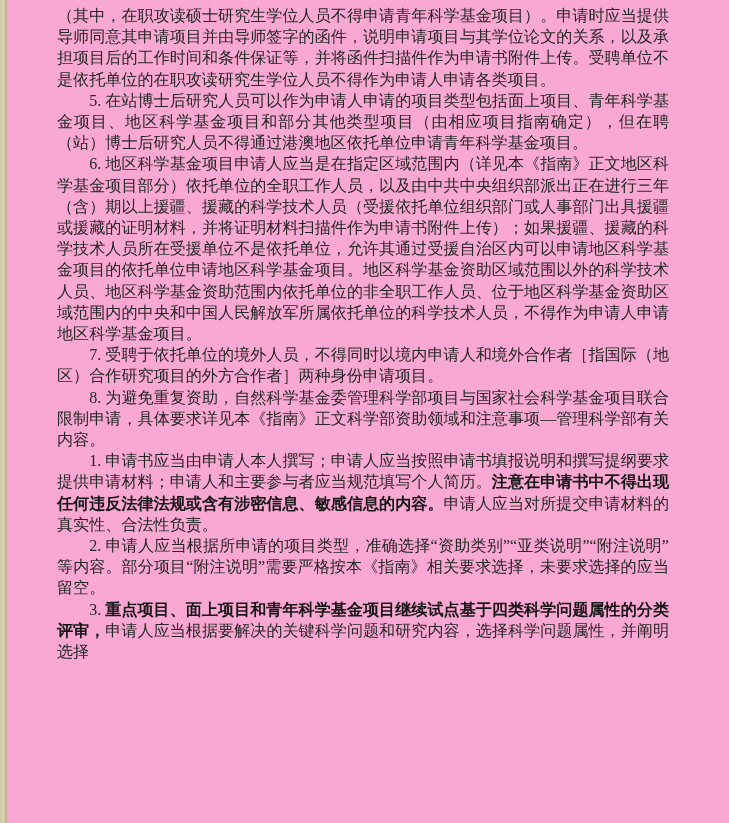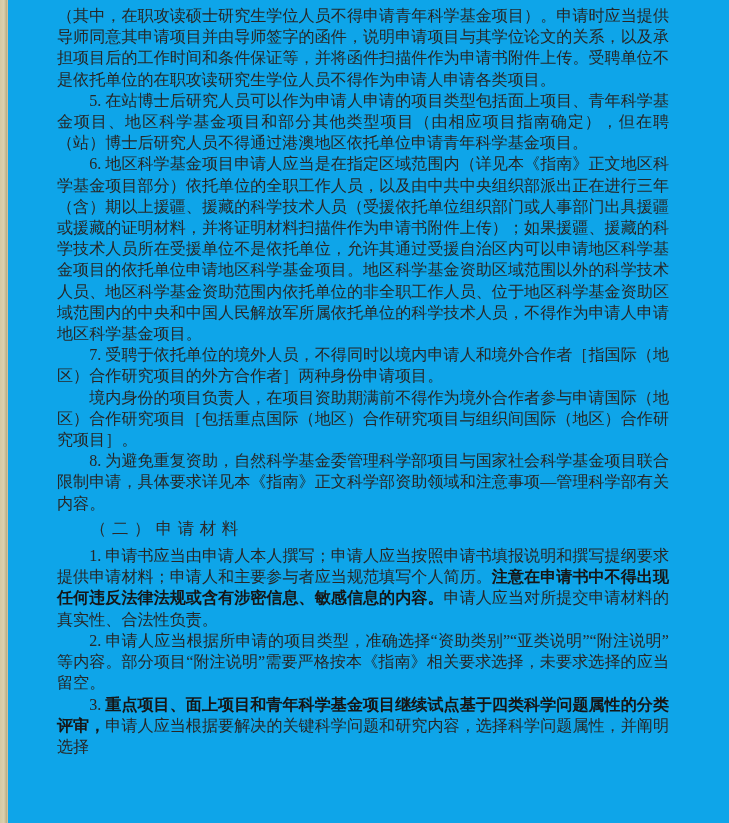--- a/index.html
+++ b/index.html
@@ -5,21 +5,21 @@
   html,body{margin:0;padding:0;}
   body{
     width:729px;height:823px;
     background:#ffffff;
     overflow:hidden;
     position:relative;
     font-family:"Liberation Serif","DejaVu Serif",serif;
   }
   .page{
     position:absolute;inset:0;
-    background:#0ea5e9;
+    background:#f9a8d4;
   }
   .page-edge{
     position:absolute;left:0;top:0;
     width:7px;height:823px;
     background:linear-gradient(to right,#d3c8a3 0%,#d9d0af 55%,#b7aa80 100%);
     border-right:1px solid #cdc29d;
   }
   .content{
     position:absolute;
     left:57px;top:5px;
@@ -54,20 +54,18 @@
 </head>
 <body>
 
 <div class="page">
   <div class="page-edge"></div>
   <div class="content" id="doc-content">
       <p class="body-para no-indent"><span class="seg">（其中，在职攻读硕士研究生学位人员不得申请青年科学基金项目）。申请时应当提供导师同意其申请项目并由导师签字的函件，说明申请项目与其学位论文的关系，以及承担项目后的工作时间和条件保证等，并将函件扫描件作为申请书附件上传。受聘单位不是依托单位的在职攻读研究生学位人员不得作为申请人申请各类项目。</span></p>
       <p class="body-para"><span class="seg">5. 在站博士后研究人员可以作为申请人申请的项目类型包括面上项目、青年科学基金项目、地区科学基金项目和部分其他类型项目（由相应项目指南确定），但在聘（站）博士后研究人员不得通过港澳地区依托单位申请青年科学基金项目。</span></p>
       <p class="body-para"><span class="seg">6. 地区科学基金项目申请人应当是在指定区域范围内（详见本《指南》正文地区科学基金项目部分）依托单位的全职工作人员，以及由中共中央组织部派出正在进行三年（含）期以上援疆、援藏的科学技术人员（受援依托单位组织部门或人事部门出具援疆或援藏的证明材料，并将证明材料扫描件作为申请书附件上传）；如果援疆、援藏的科学技术人员所在受援单位不是依托单位，允许其通过受援自治区内可以申请地区科学基金项目的依托单位申请地区科学基金项目。地区科学基金资助区域范围以外的科学技术人员、地区科学基金资助范围内依托单位的非全职工作人员、位于地区科学基金资助区域范围内的中央和中国人民解放军所属依托单位的科学技术人员，不得作为申请人申请地区科学基金项目。</span></p>
       <p class="body-para"><span class="seg">7. 受聘于依托单位的境外人员，不得同时以境内申请人和境外合作者［指国际（地区）合作研究项目的外方合作者］两种身份申请项目。</span></p>
-      <p class="body-para"><span class="seg">境内身份的项目负责人，在项目资助期满前不得作为境外合作者参与申请国际（地区）合作研究项目［包括重点国际（地区）合作研究项目与组织间国际（地区）合作研究项目］。</span></p>
       <p class="body-para"><span class="seg">8. 为避免重复资助，自然科学基金委管理科学部项目与国家社会科学基金项目联合限制申请，具体要求详见本《指南》正文科学部资助领域和注意事项—管理科学部有关内容。</span></p>
-      <h3 class="section-heading"><span class="seg">（二）申请材料</span></h3>
       <p class="body-para"><span class="seg">1. 申请书应当由申请人本人撰写；申请人应当按照申请书填报说明和撰写提纲要求提供申请材料；申请人和主要参与者应当规范填写个人简历。</span><span class="seg seg-bold">注意在申请书中不得出现任何违反法律法规或含有涉密信息、敏感信息的内容。</span><span class="seg">申请人应当对所提交申请材料的真实性、合法性负责。</span></p>
       <p class="body-para"><span class="seg">2. 申请人应当根据所申请的项目类型，准确选择“资助类别”“亚类说明”“附注说明”等内容。部分项目“附注说明”需要严格按本《指南》相关要求选择，未要求选择的应当留空。</span></p>
       <p class="body-para"><span class="seg">3. </span><span class="seg seg-bold">重点项目、面上项目和青年科学基金项目继续试点基于四类科学问题属性的分类评审，</span><span class="seg">申请人应当根据要解决的关键科学问题和研究内容，选择科学问题属性，并阐明选择</span></p>
     </div>
 </div>
 
 </body></html>

